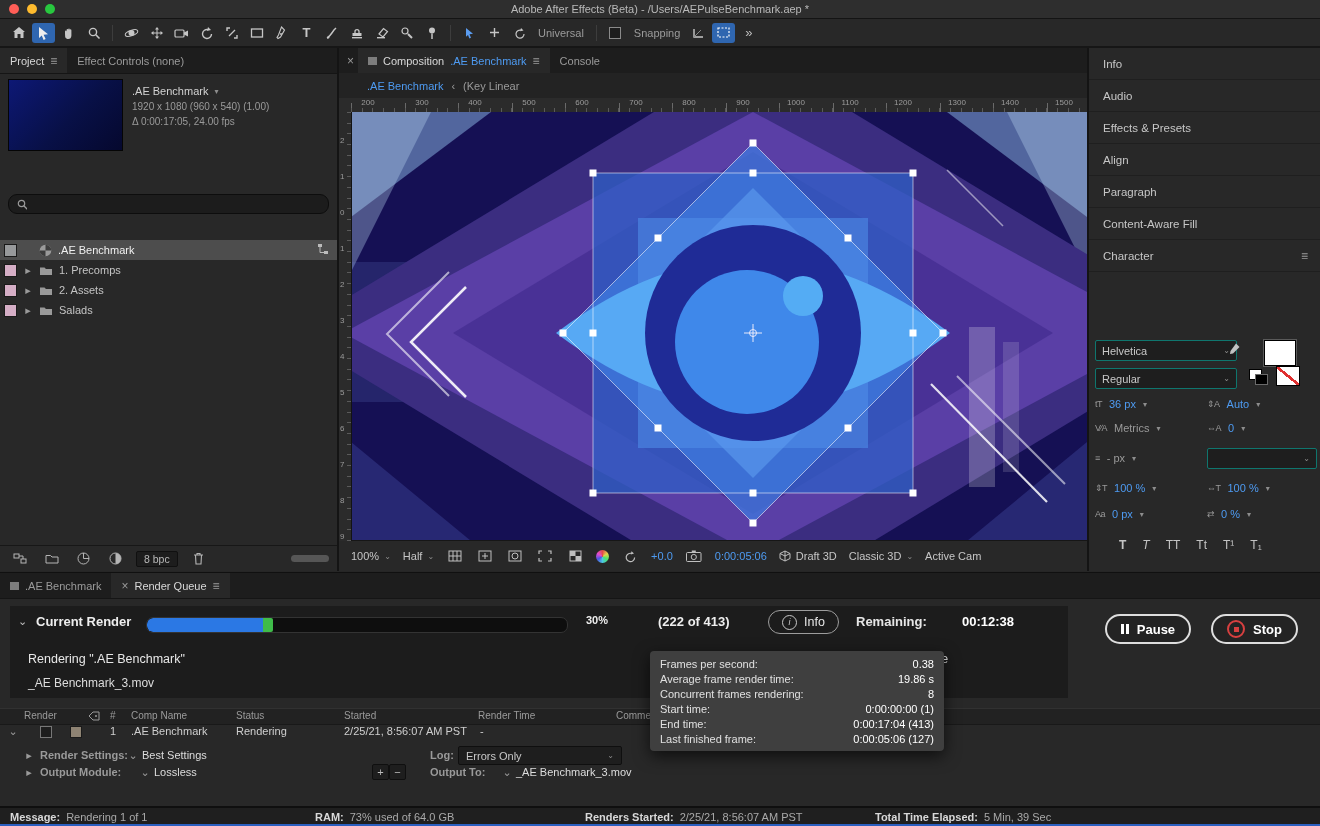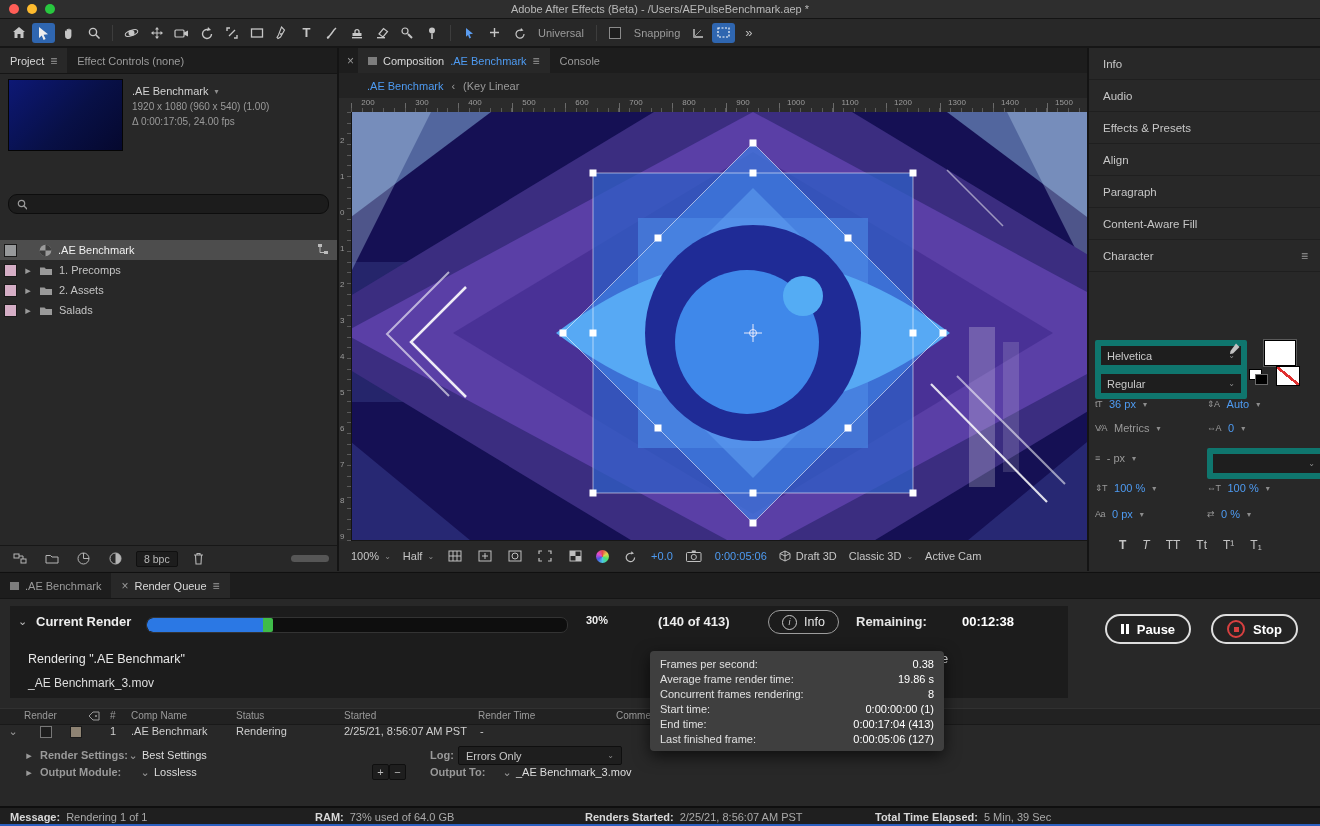--- a/index.html
+++ b/index.html
@@ -88,21 +88,21 @@
   .csel-inline{display:flex;align-items:center;gap:5px;color:#c6c6c6;}
   .tri{color:#8d8d8d;font-size:8px;}
   .cicon{display:flex;align-items:center;justify-content:center;width:18px;flex:0 0 auto;}
   .channel-ico{width:13px;height:13px;border-radius:50%;
      background:conic-gradient(#e24b4b,#e2d24b,#4be26a,#4bc8e2,#4b55e2,#e24bd2,#e24b4b);}
 
   
   .side-item{height:31px;display:flex;align-items:center;justify-content:space-between;
              padding:0 12px 0 14px;border-bottom:1px solid #1f1f1f;background:#282828;color:#c6c6c6;font-size:11.5px;}
   .char-body{position:absolute;left:0;top:280px;right:0;bottom:0;}
-  .csel{position:absolute;height:19px;background:#1e1e1e;border:6px solid #0f766e;border-radius:2px;
+  .csel{position:absolute;height:19px;background:#1e1e1e;border:1px solid #0f766e;border-radius:2px;
         display:flex;align-items:center;justify-content:space-between;padding:0 6px;color:#c8c8c8;gap:48px;}
   .cval{position:absolute;display:flex;gap:7px;align-items:center;}
   .cico{color:#9a9a9a;font-size:9px;letter-spacing:-0.5px;}
   .swatch{position:absolute;left:160px;top:12px;width:52px;height:47px;}
   .sw-fill{position:absolute;left:15px;top:0;width:30px;height:24px;background:#fff;border:1px solid #000;box-shadow:0 0 0 1px #5a5a5a;}
   .sw-none{position:absolute;right:1px;bottom:1px;width:22px;height:18px;background:#fff;border:1px solid #000;}
   .sw-none::after{content:"";position:absolute;inset:0;background:linear-gradient(to top right,transparent 45%,#e03030 45% 55%,transparent 55%);}
   .sw-mini-w{position:absolute;left:0;bottom:7px;width:11px;height:9px;background:#fff;border:1px solid #000;}
   .sw-mini-b{position:absolute;left:6px;bottom:2px;width:11px;height:9px;background:#000;border:1px solid #6a6a6a;}
   .faux-row{position:absolute;left:30px;top:210px;display:flex;gap:16px;align-items:baseline;color:#c4c4c4;}
@@ -716,21 +716,21 @@
       </div>
     </div>
 
     <div class="current">
       <span class="cr-twirl">⌄</span>
       <span class="cr-title">Current Render</span>
       <div class="bar">
         <div class="bar-fill" style="width:30%"></div>
       </div>
       <span class="cr-pct">30%</span>
-      <span class="cr-frames">(140 of 413)</span>
+      <span class="cr-frames">(222 of 413)</span>
       <div class="info-btn">
         <span class="info-ico">
             <span>i</span>
           </span>
         <span>Info</span>
       </div>
       <span class="cr-remlab">Remaining:</span>
       <span class="cr-remval">00:12:38</span>
       <span class="cr-line2">Rendering ".AE Benchmark"</span>
       <span class="cr-ze">ze</span>

